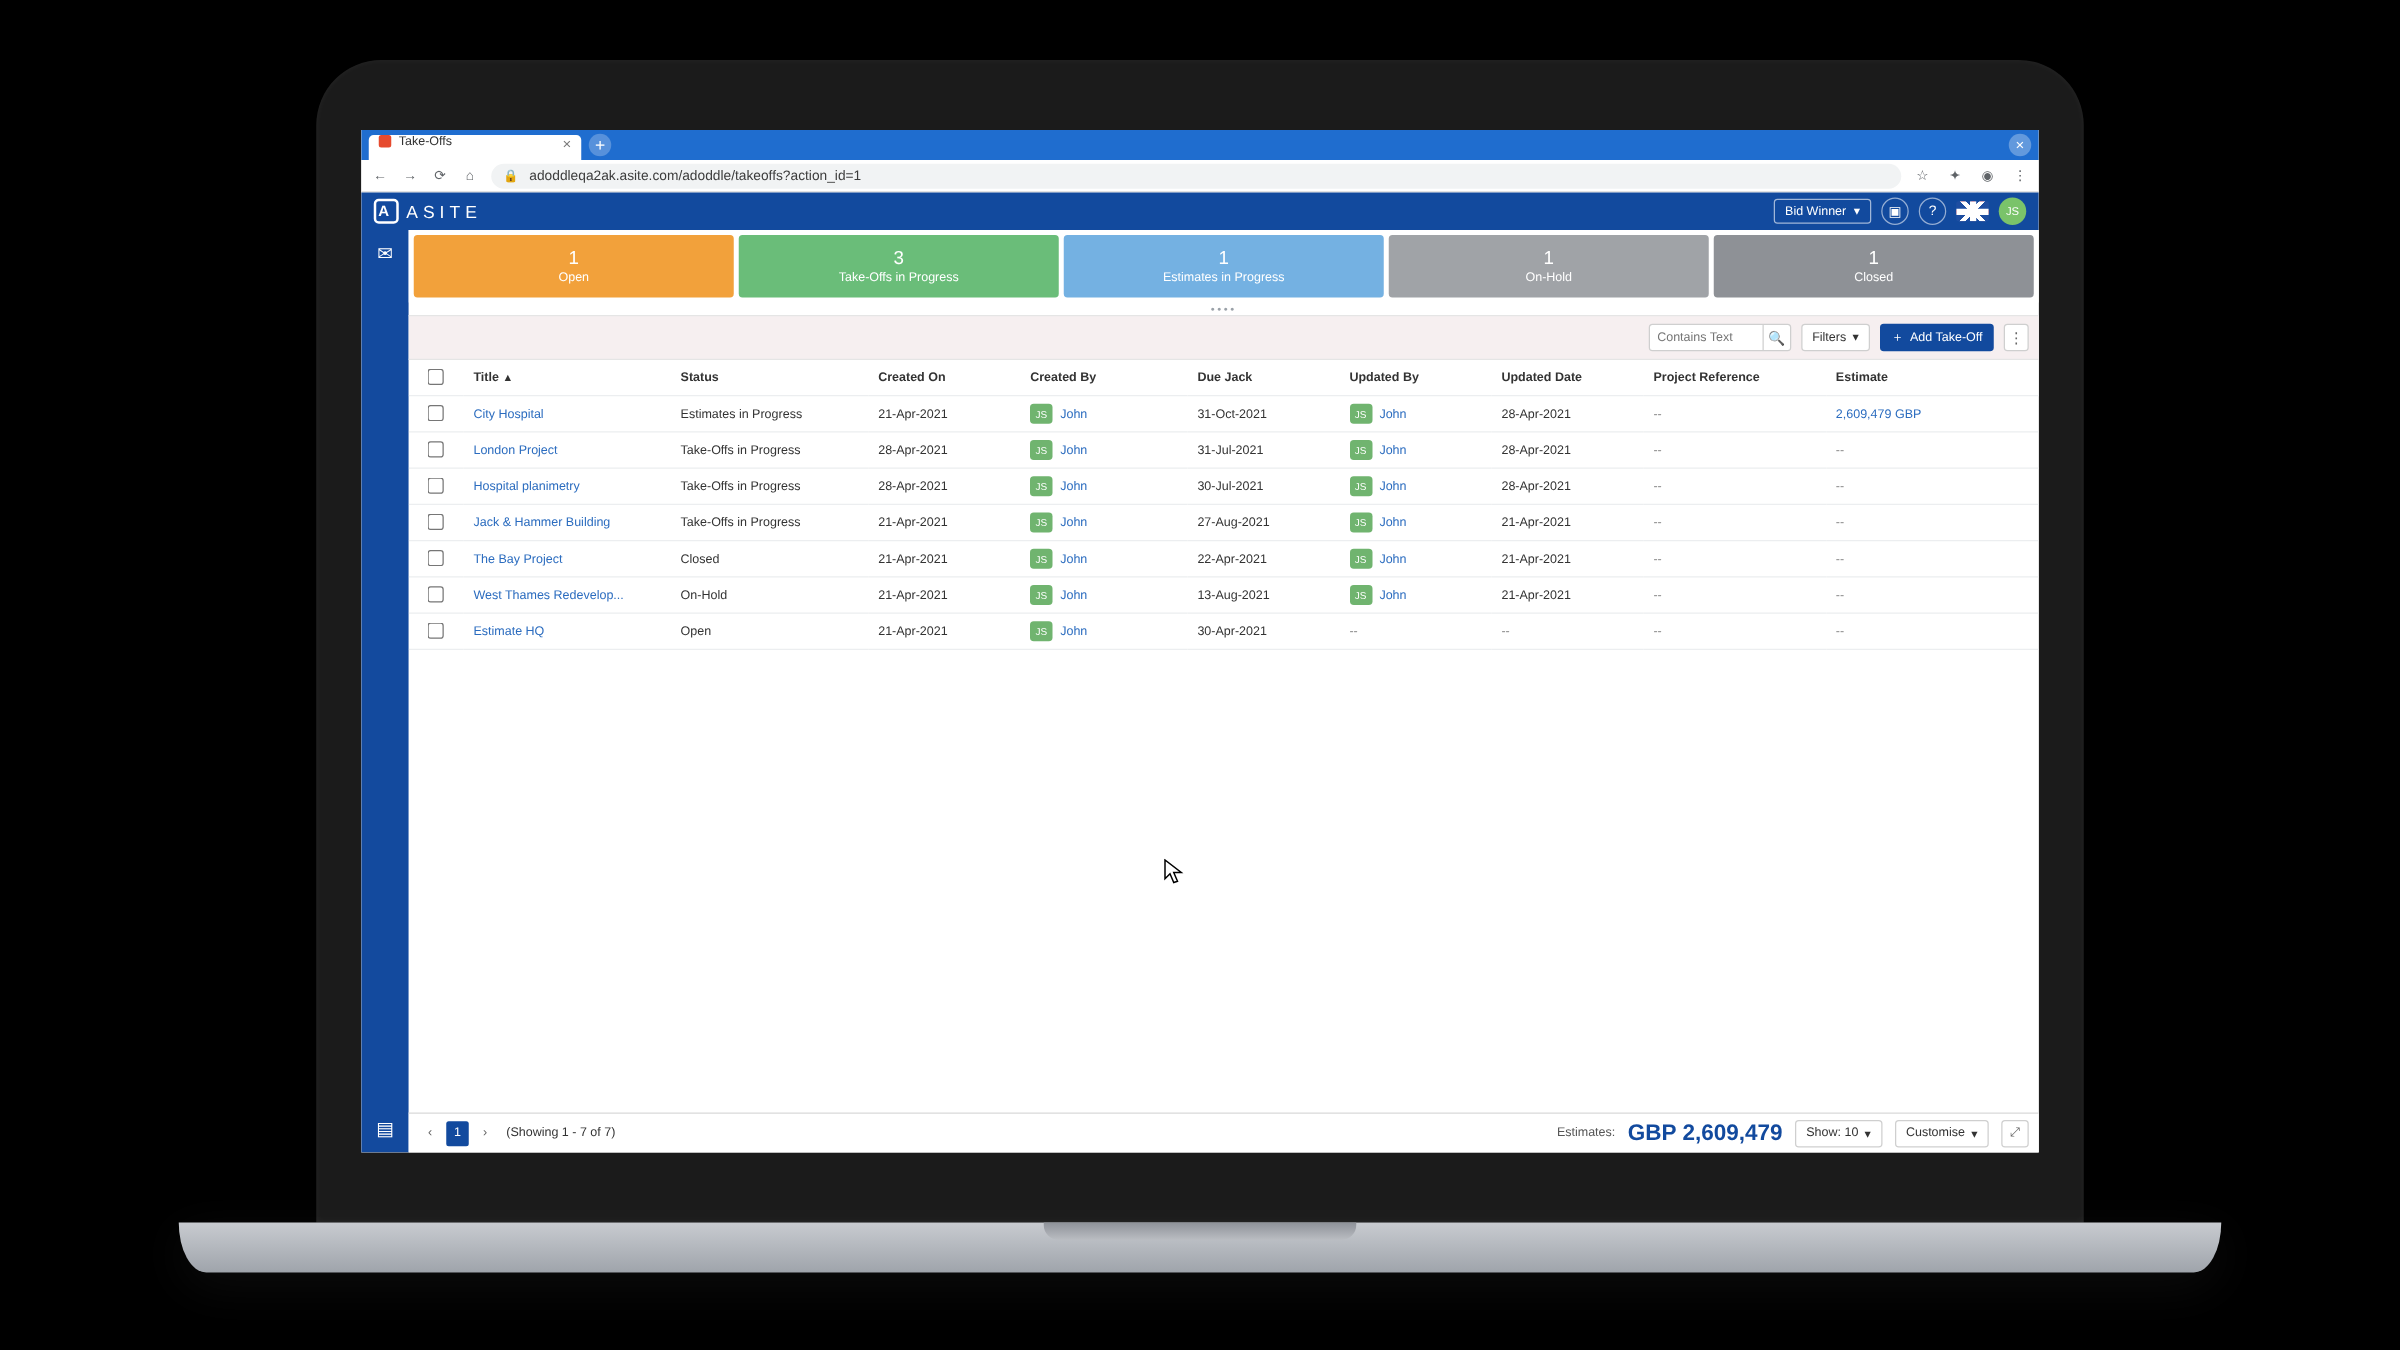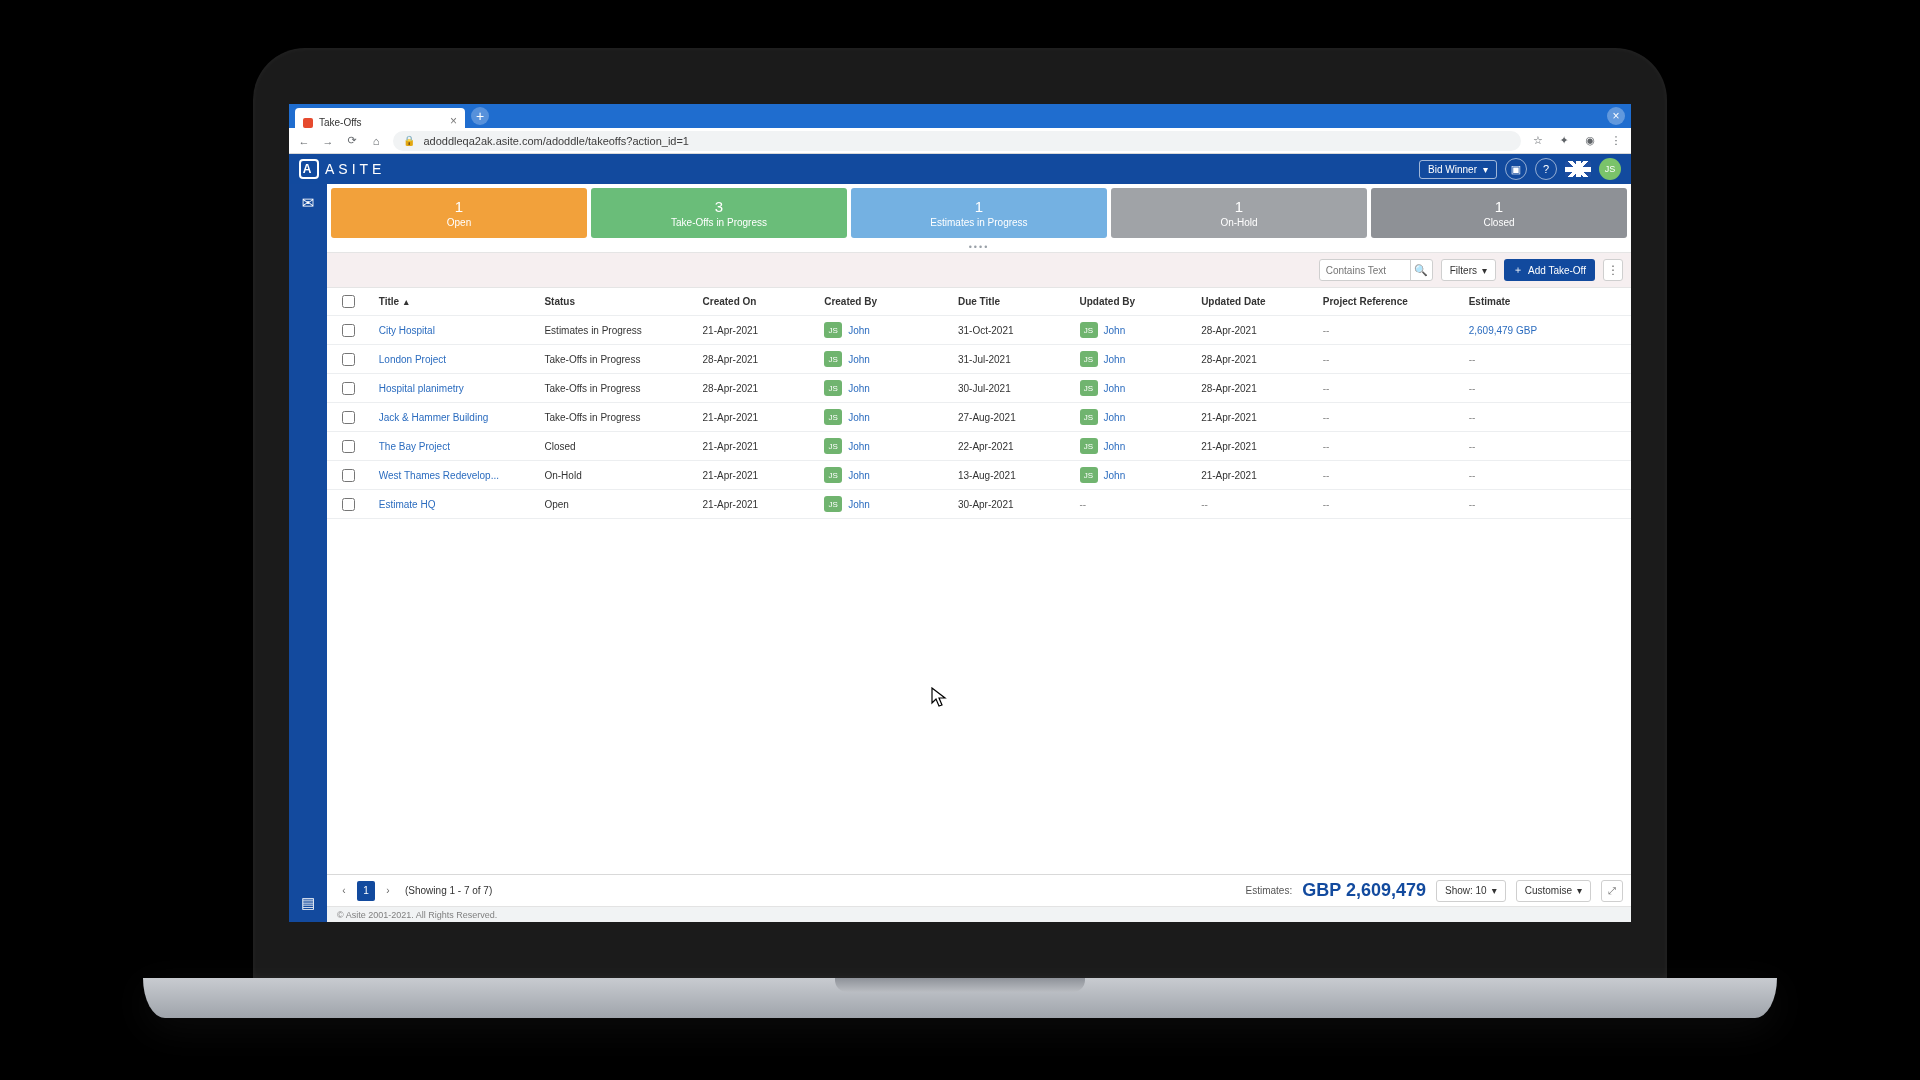--- a/index.html
+++ b/index.html
@@ -65,21 +65,21 @@
     padding: 0 6px;
     color: #fff;
   }
   .tab {
     background: #fff;
     color: #333;
     height: 20px;
     min-width: 170px;
     border-radius: 4px 4px 0 0;
     display: flex;
-    align-items: flex-end;
+    align-items: flex-start;
     padding: 0 8px;
     gap: 6px;
     margin-top: 4px;
     font-size: 10px;
   }
   .tab .favicon { width: 10px; height: 10px; background:#e64a2e; border-radius:2px; }
   .tab .close { margin-left: auto; font-size: 12px; color:#7a7a7a; cursor:pointer; }
   .new-tab-btn {
     width: 18px; height: 18px; border-radius: 50%;
     background: rgba(255,255,255,.25);
@@ -480,21 +480,21 @@
                   <th class="cb">
                     <input type="checkbox" style="">
                   </th>
                   <th>
                     <span>Title</span>
                     <span class="sort">▴</span>
                   </th>
                   <th><span>Status</span></th>
                   <th><span>Created On</span></th>
                   <th><span>Created By</span></th>
-                  <th><span>Due Title</span></th>
+                  <th><span>Due Jack</span></th>
                   <th><span>Updated By</span></th>
                   <th><span>Updated Date</span></th>
                   <th><span>Project Reference</span></th>
                   <th><span>Estimate</span></th>
                 </tr>
               </thead>
               <tbody id="grid-body">
                   <tr>
                     <td class="cb"><input type="checkbox" style=""></td>
                     <td><span class="link">City Hospital</span></td>
@@ -640,23 +640,20 @@
               <div class="pill-btn">
                 <span>Customise</span>
                 <span>▾</span>
               </div>
               <div class="expand-btn">
                 <span>⤢</span>
               </div>
             </div>
           </div>
 
-          <div class="copyright">
-            <span>© Asite 2001-2021. All Rights Reserved.</span>
-          </div>
 
         </div>
       </div>
 
       <svg class="cursor" viewBox="0 0 16 22">
         <path d="M1 1 L1 16 L5 12 L8 19 L11 18 L8 11 L14 11 Z" fill="#fff" stroke="#000" stroke-width="1.2"></path>
       </svg>
 
     </div>
   </div>

